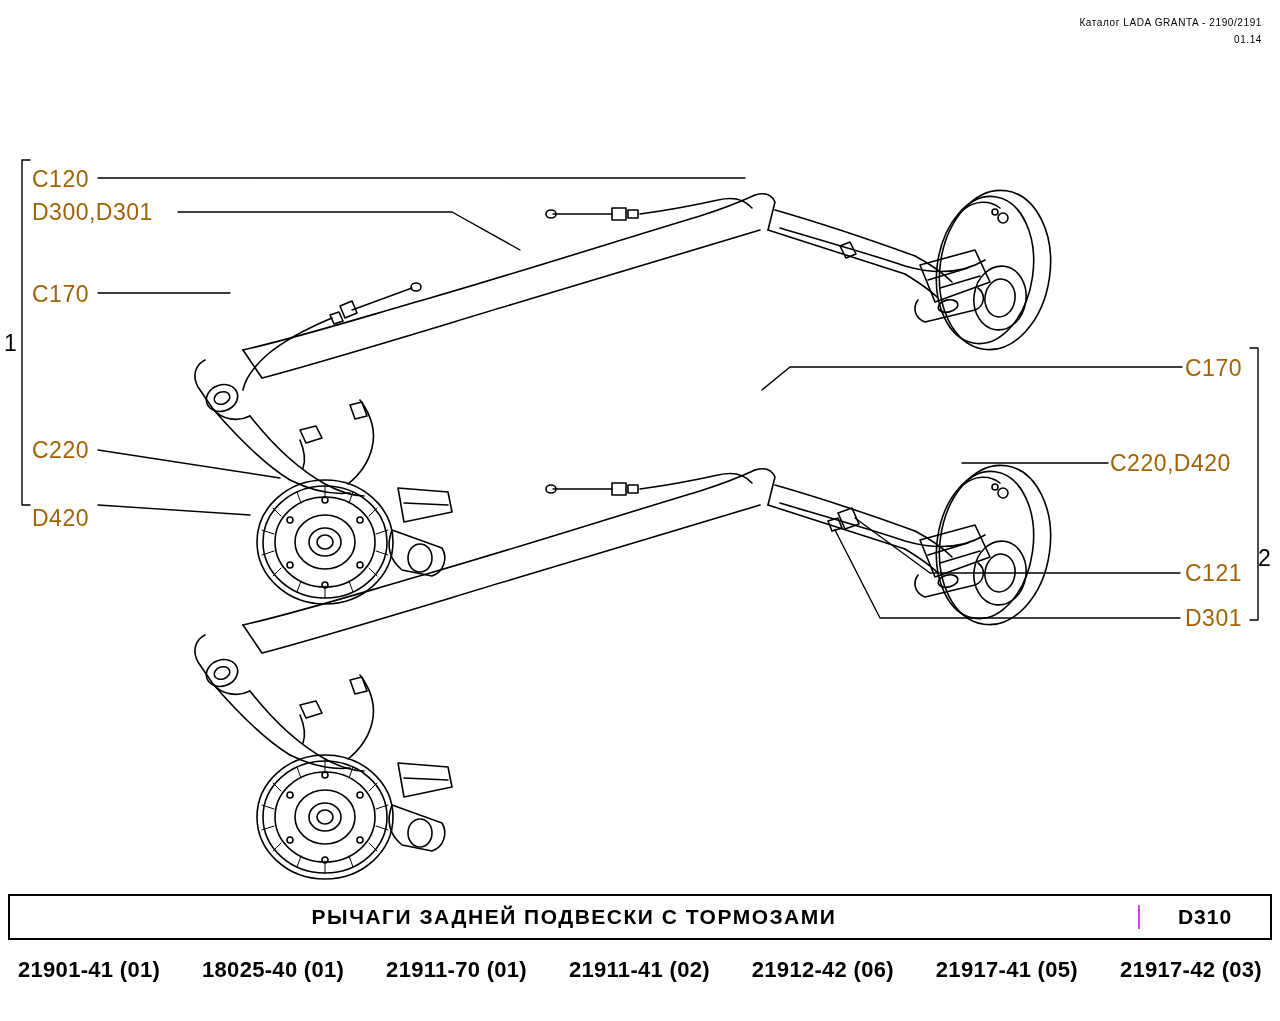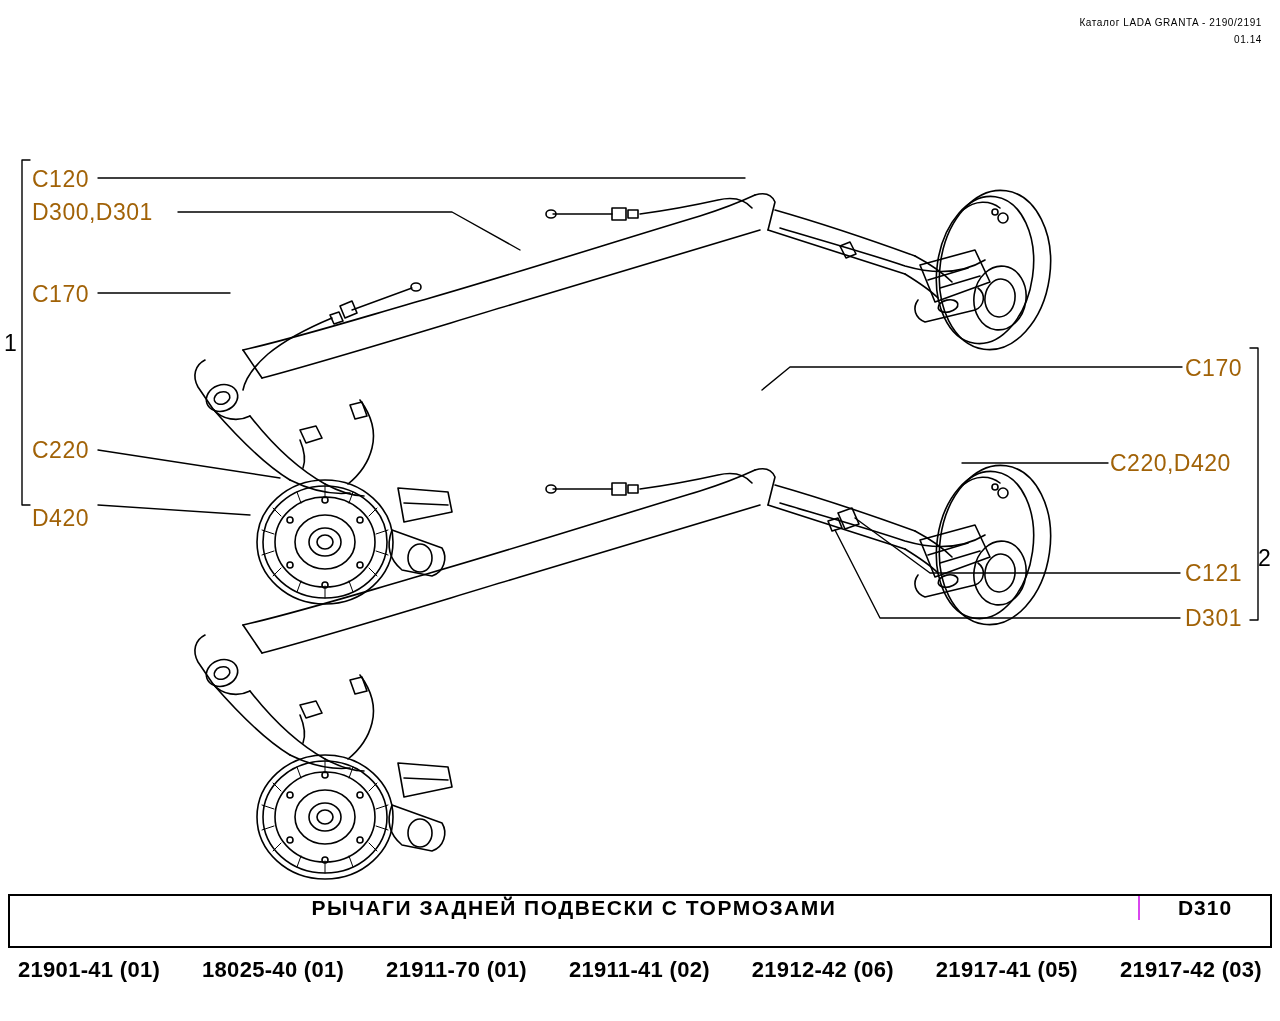--- a/index.html
+++ b/index.html
@@ -62,25 +62,25 @@
     font-size: 23px;
     color: #000;
   }
 
   
   .title-bar {
     position: absolute;
     left: 8px;
     top: 894px;
     width: 1264px;
-    height: 54px;
+    height: 46px;
     border: 2px solid #000;
     box-sizing: border-box;
     display: flex;
-    align-items: flex-start;
+    align-items: center;
   }
   .title-bar .title-main {
     flex: 1 1 auto;
     display: flex;
     align-items: center;
     justify-content: center;
     font-size: 21px;
     font-weight: bold;
     letter-spacing: 1.5px;
   }

